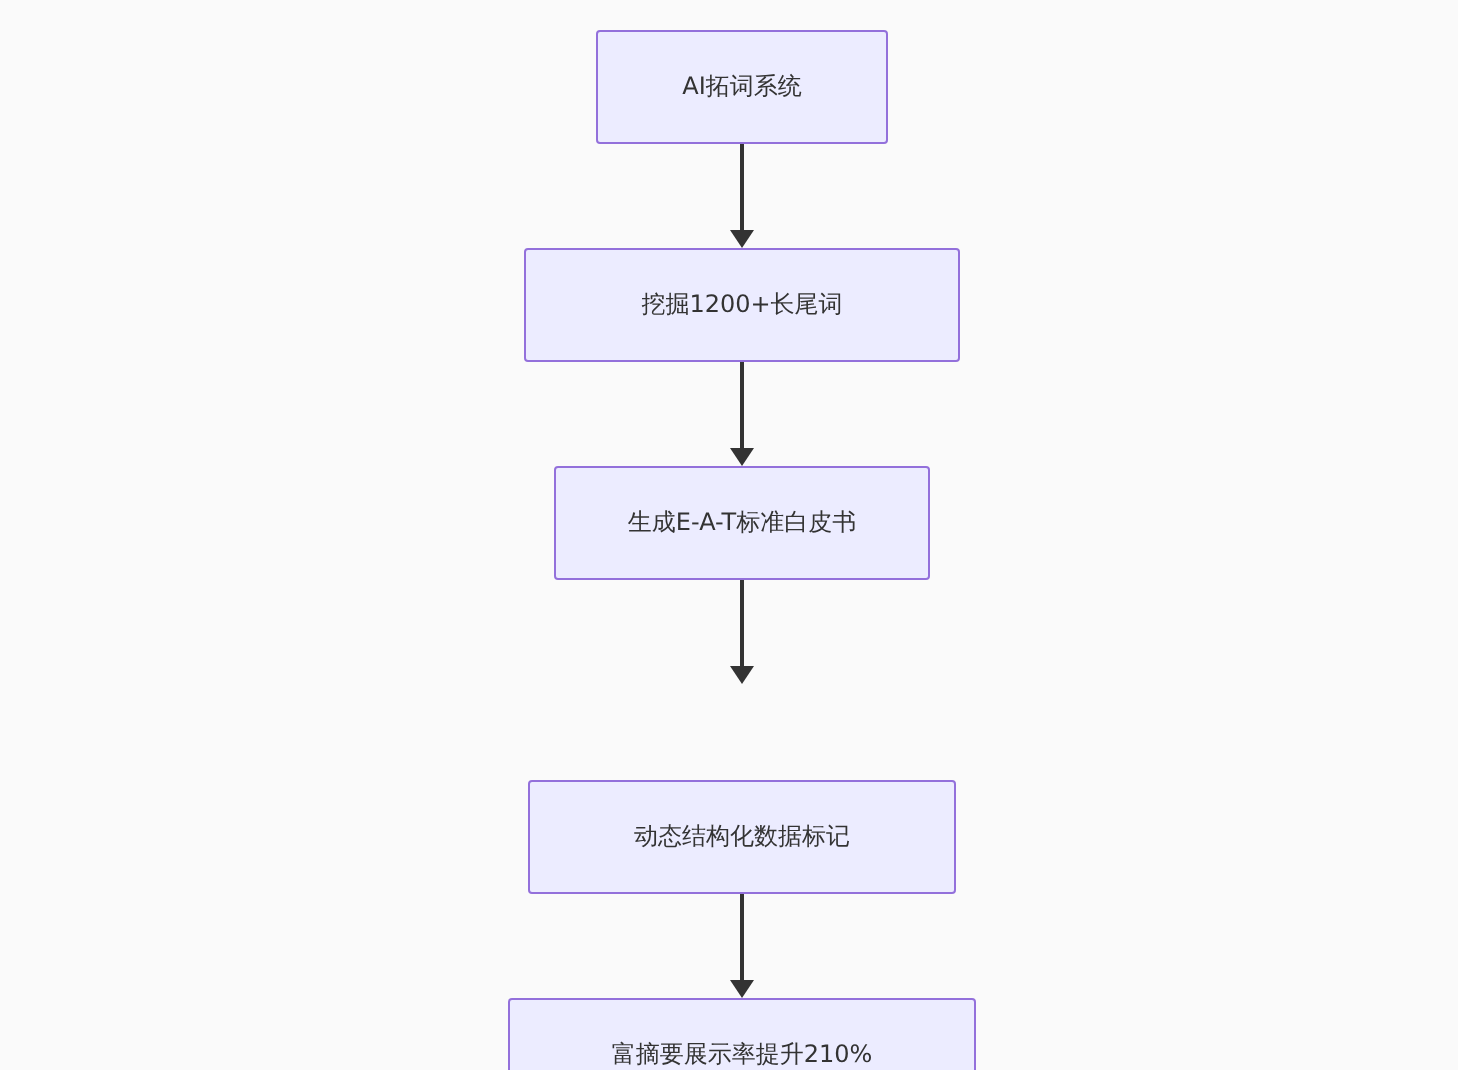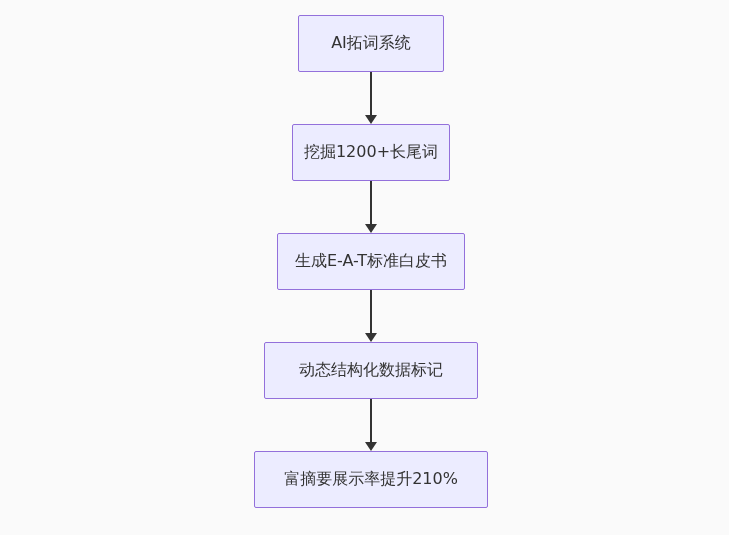--- a/index.html
+++ b/index.html
@@ -30,28 +30,28 @@
     background: #ECECFF;
     border: 1px solid #9370DB;
     border-radius: 2px;
     display: flex;
     align-items: center;
     justify-content: center;
     flex-shrink: 0;
   }
   .node .label {
     color: #333333;
-    font-size: 16px;
+    font-size: 12px;
     white-space: nowrap;
     text-align: left;
   }
   .w1 { width: 146px; }
-  .w2 { width: 158px; }
+  .w2 { width: 218px; }
   .w3 { width: 188px; }
-  .w4 { width: 214px; }
+  .w4 { width: 214px; margin-top: 48px; }
   .w5 { width: 234px; }
   .arrow {
     width: 12px;
     height: 52px;
     display: flex;
     flex-direction: column;
     align-items: center;
     flex-shrink: 0;
   }
   .arrow .line {

